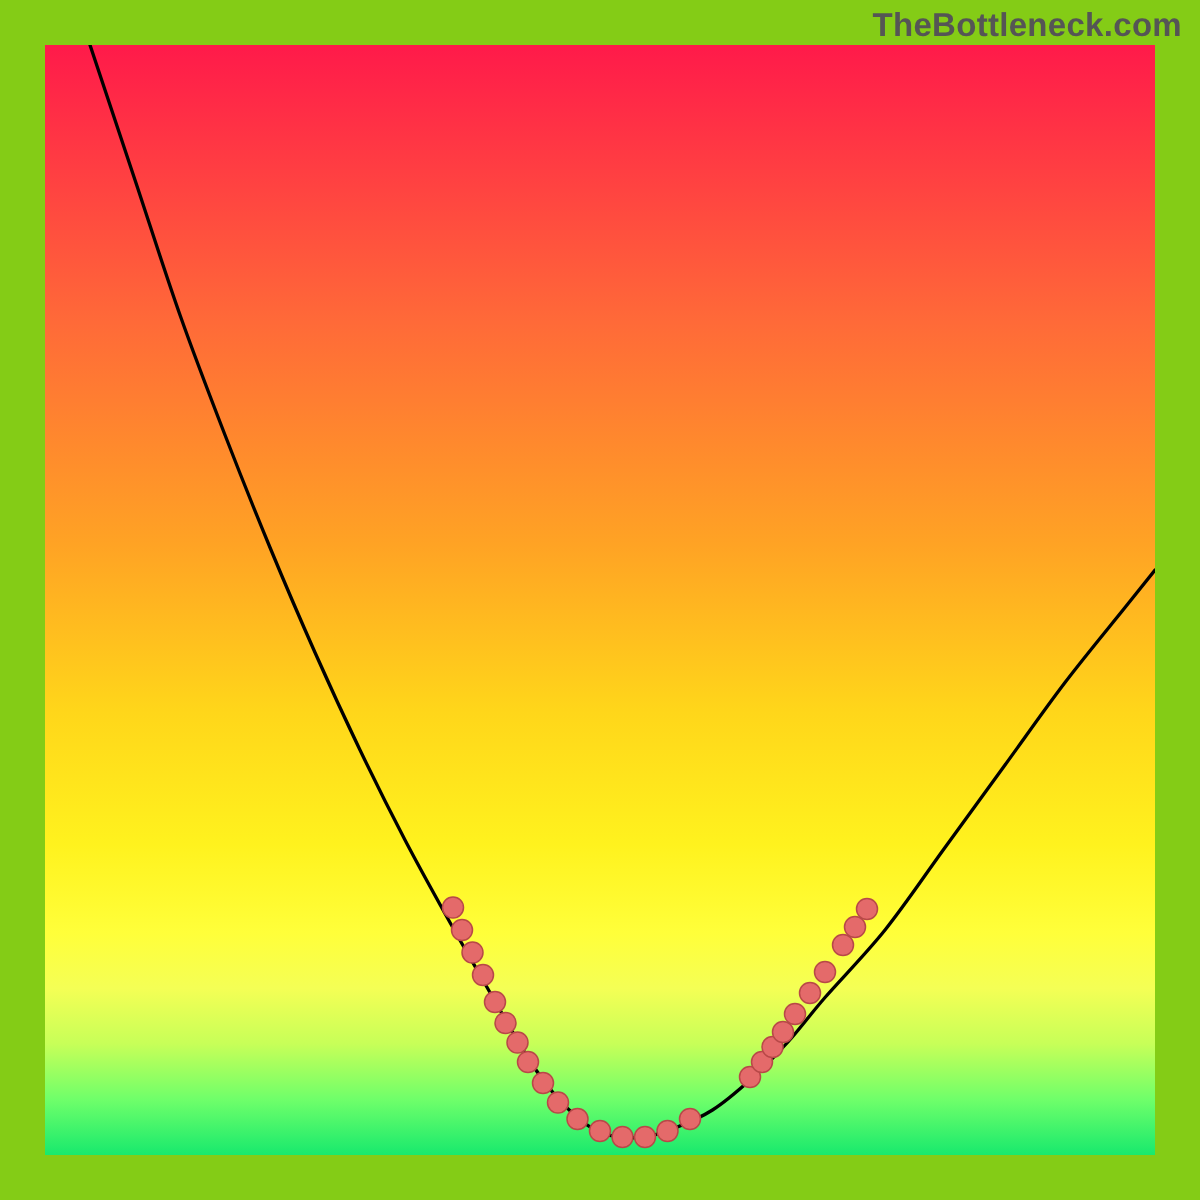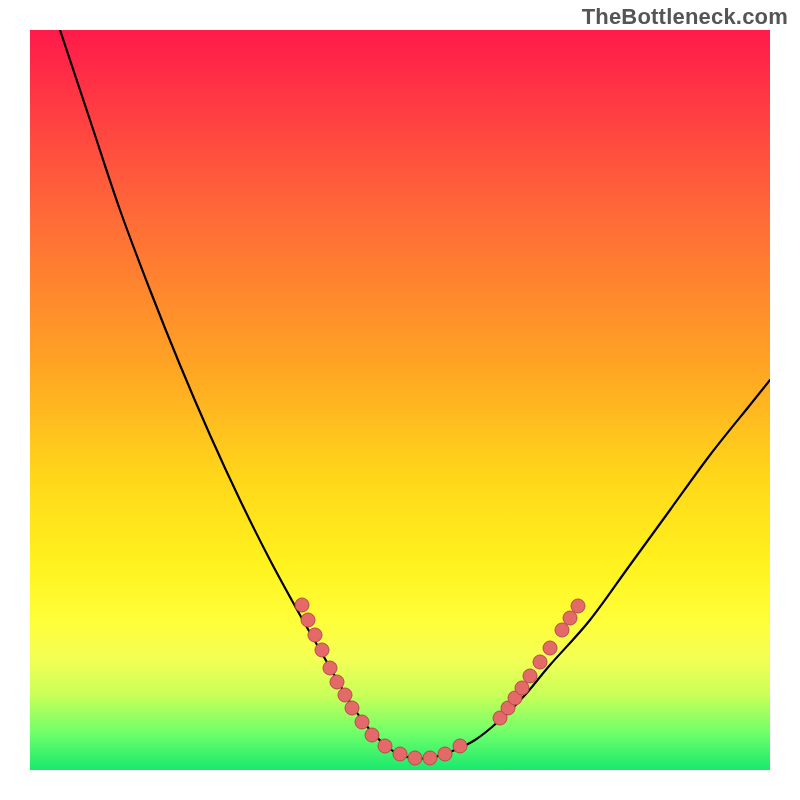--- a/index.html
+++ b/index.html
@@ -8,21 +8,21 @@
     width: 800px;
     height: 800px;
     background: #000;
     overflow: hidden;
     font-family: Arial, Helvetica, sans-serif;
   }
   .outer {
     position: relative;
     width: 800px;
     height: 800px;
-    background: #ffffff;
+    background: #84cc16;
   }
   .attribution {
     position: absolute;
     top: 4px;
     right: 12px;
     color: #555;
     font-size: 22px;
     font-weight: 600;
     font-family: Arial, Helvetica, sans-serif;
     letter-spacing: 0.2px;

